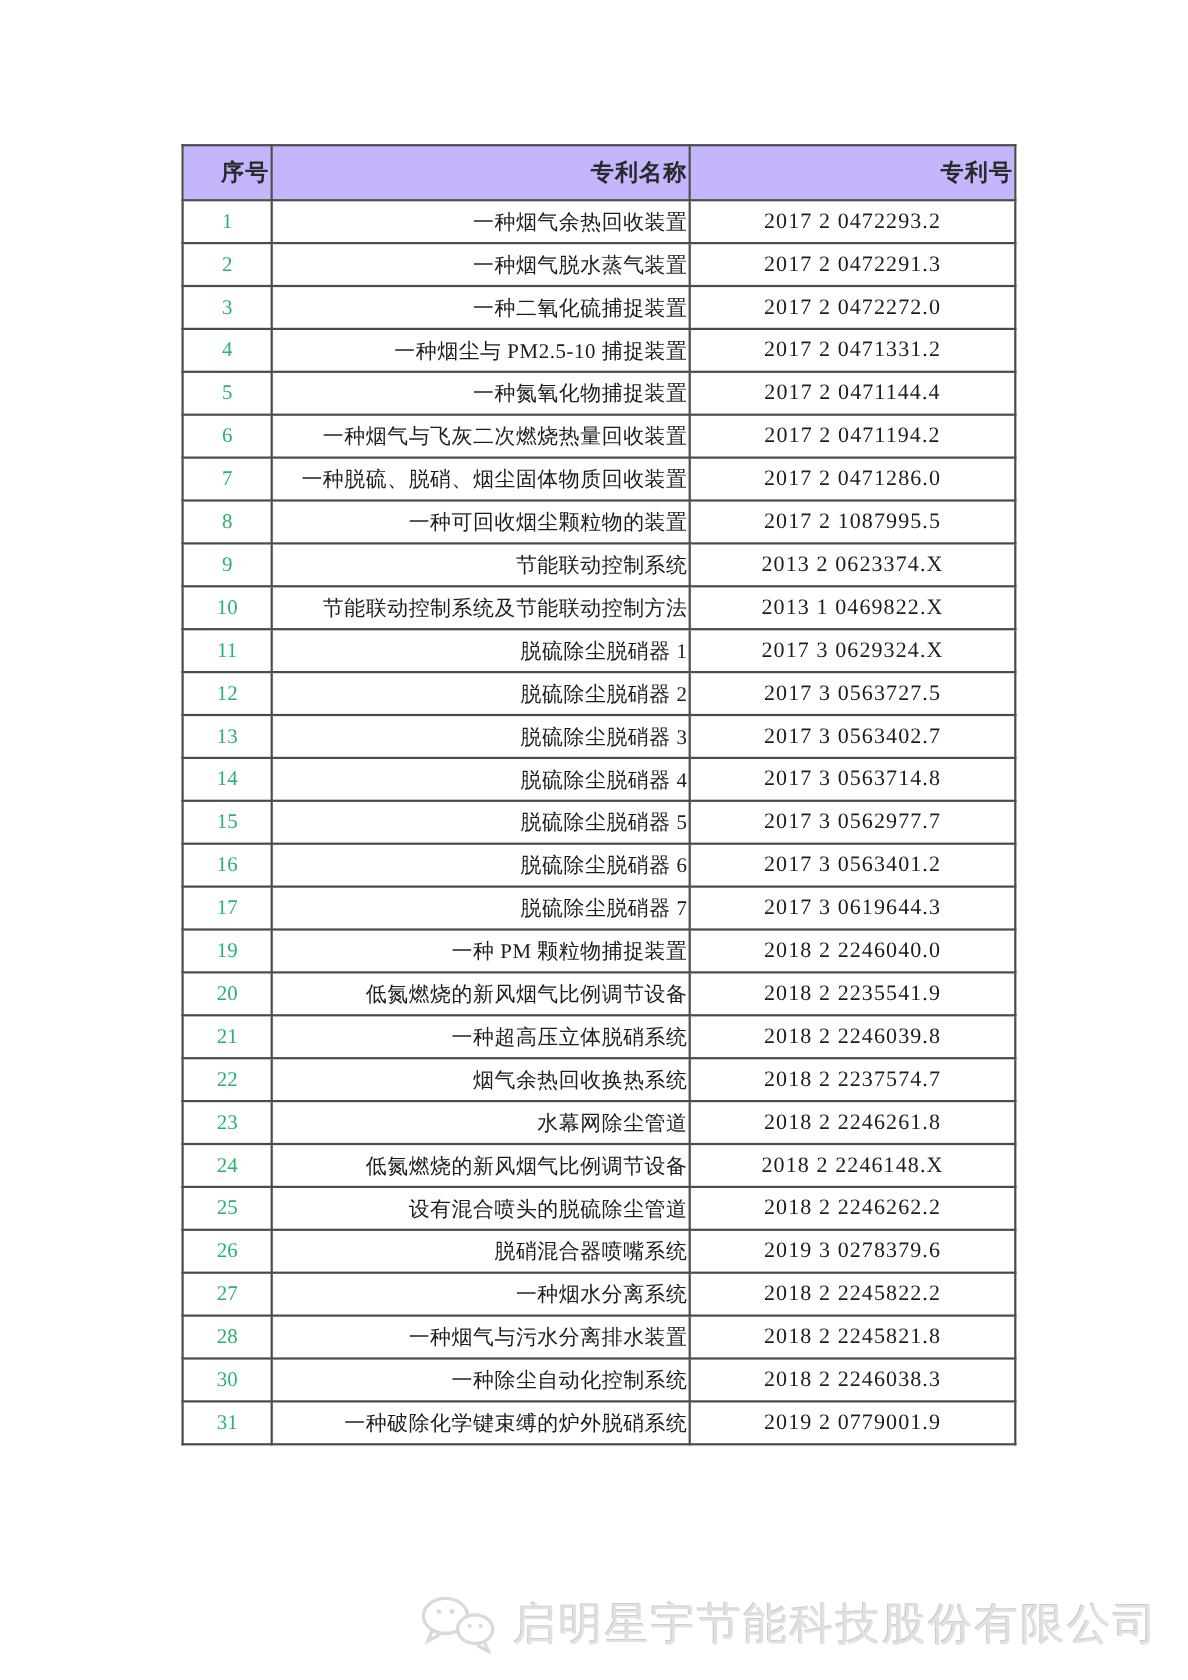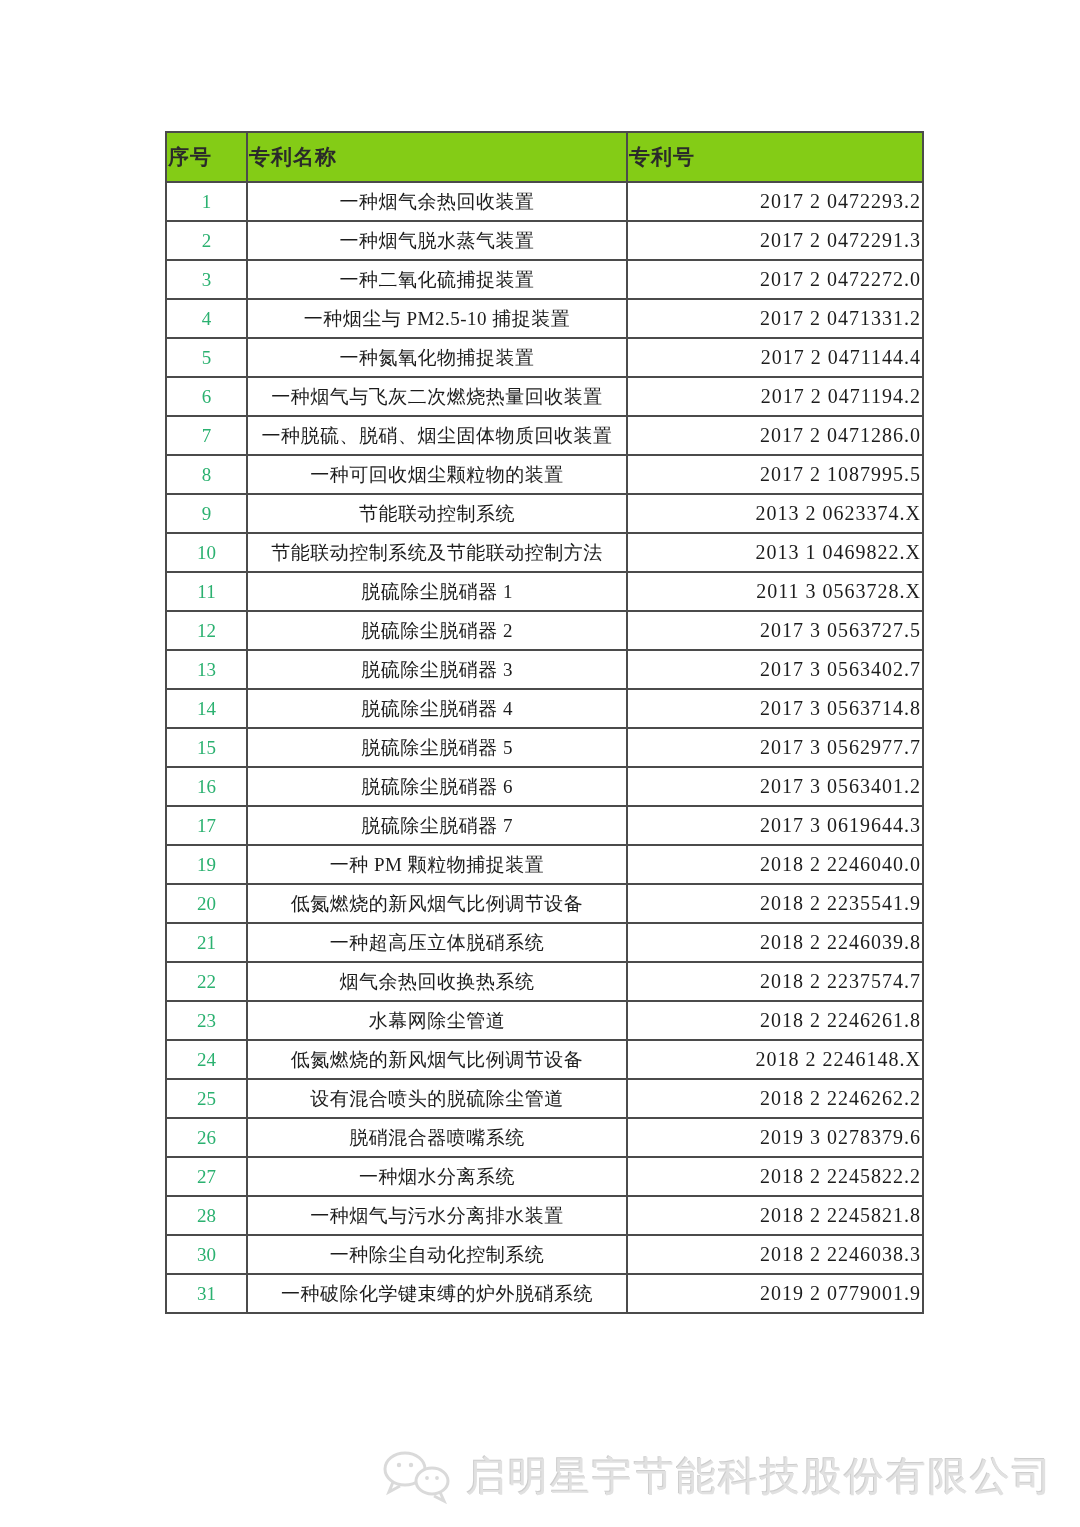--- a/index.html
+++ b/index.html
@@ -26,44 +26,44 @@
   .patent-table col.c-no  { width: 81px; }
   .patent-table col.c-name{ width: 380px; }
   .patent-table col.c-num { width: 296px; }
   .patent-table th, .patent-table td {
     border: 2px solid #4b4b4b;
     box-sizing: border-box;
     white-space: nowrap;
     overflow: hidden;
   }
   .patent-table th {
-    background: #84cc16;
+    background: #c4b5fd;
     height: 50px;
     font-size: 21px;
     font-weight: 700;
     color: #2a2a2a;
-    text-align: left;
+    text-align: right;
     letter-spacing: 1px;
   }
   .patent-table td {
     height: 39px;
     font-size: 19px;
     color: #1c1c1c;
   }
   td.cell-no {
     text-align: center;
     color: #2bb170;
     font-size: 19px;
   }
   td.cell-name {
+    text-align: right;
+    letter-spacing: 0.5px;
+  }
+  td.cell-num {
     text-align: center;
-    letter-spacing: 0.5px;
-  }
-  td.cell-num {
-    text-align: right;
     font-size: 20px;
     letter-spacing: 1px;
   }
   .watermark {
     position: absolute;
     top: 1448px;
     right: 26px;
     display: flex;
     align-items: center;
     gap: 10px;
@@ -154,21 +154,21 @@
 
     <tr>
       <td class="cell-no">10</td>
       <td class="cell-name">节能联动控制系统及节能联动控制方法</td>
       <td class="cell-num">2013 1 0469822.X</td>
     </tr>
 
     <tr>
       <td class="cell-no">11</td>
       <td class="cell-name">脱硫除尘脱硝器 1</td>
-      <td class="cell-num">2011 3 0563728.X</td>
+      <td class="cell-num">2017 3 0629324.X</td>
     </tr>
 
     <tr>
       <td class="cell-no">12</td>
       <td class="cell-name">脱硫除尘脱硝器 2</td>
       <td class="cell-num">2017 3 0563727.5</td>
     </tr>
 
     <tr>
       <td class="cell-no">13</td>

